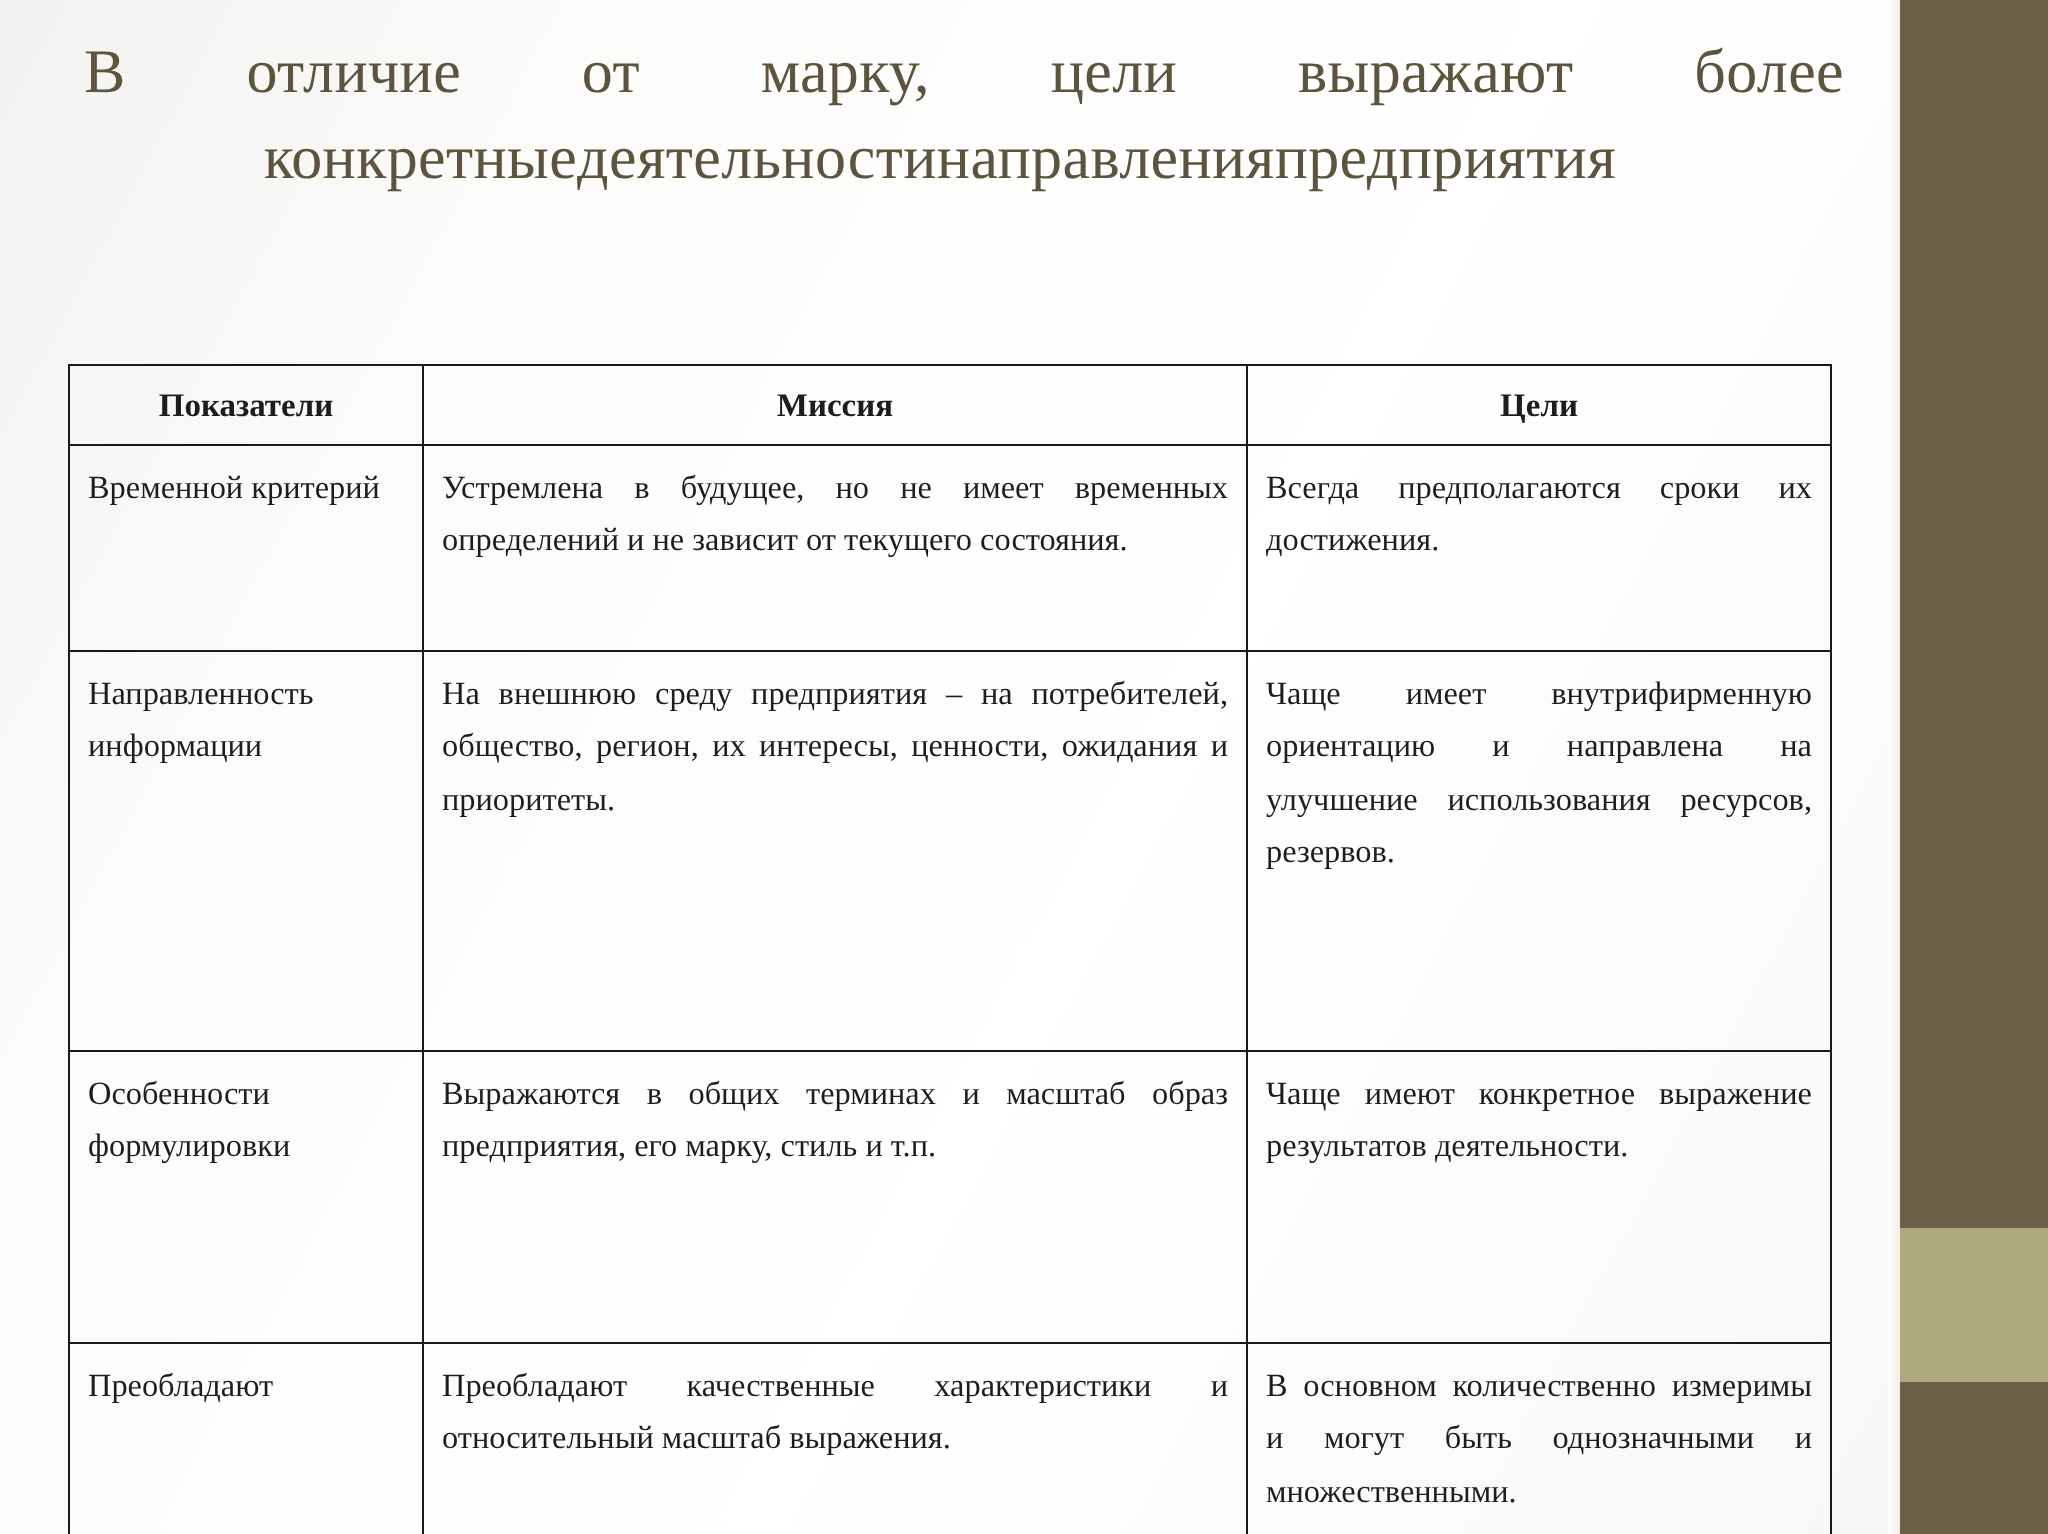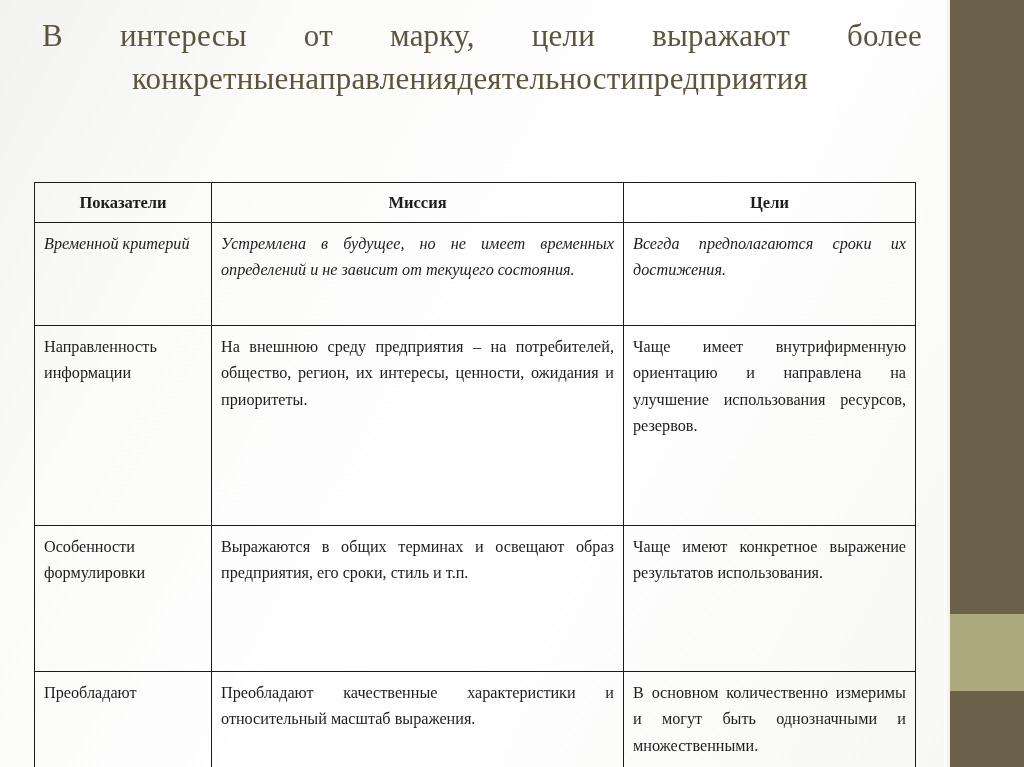--- a/index.html
+++ b/index.html
@@ -123,48 +123,48 @@
     text-align: left;
     vertical-align: middle;
     hyphens: none;
   }
   td.just {
     text-align: justify;
     text-align-last: left;
     vertical-align: top;
   }
 
-  tr.r1 td { height: 88px; font-style: italic; }
+  tr.r1 td { height: 88px; }
   tr.r2 td { height: 185px; }
   tr.r3 td { height: 131px; }
   tr.r4 td { height: 133px; }
 </style>
 </head>
 <body>
 
 <div id="slide">
 
   <div id="right-bar-seam"></div>
   <div id="right-bar"></div>
   <div id="right-bar-accent"></div>
 
   <div id="title">
     <span class="tline l1">
       <span class="w">В</span>
-      <span class="w">интересы</span>
+      <span class="w">отличие</span>
       <span class="w">от</span>
       <span class="w">марку,</span>
       <span class="w">цели</span>
       <span class="w">выражают</span>
       <span class="w">более</span>
     </span>
     <span class="tline l2">
       <span class="w">конкретные</span>
+      <span class="w">деятельности</span>
       <span class="w">направления</span>
-      <span class="w">деятельности</span>
       <span class="w">предприятия</span>
     </span>
   </div>
 
   <div id="table-wrap">
     <table class="cmp">
       <colgroup>
         <col class="c1">
           <col class="c2">
           <col class="c3">
@@ -182,22 +182,22 @@
           <td class="just">Устремлена в будущее, но не имеет временных определений и не зависит от текущего состояния.</td>
           <td class="just">Всегда предполагаются сроки их достижения.</td>
         </tr>
         <tr class="r2">
           <td class="label">Направленность информации</td>
           <td class="just">На внешнюю среду предприятия – на потребителей, общество, регион, их интересы, ценности, ожидания и приоритеты.</td>
           <td class="just">Чаще имеет внутрифирменную ориентацию и направлена на улучшение использования ресурсов, резервов.</td>
         </tr>
         <tr class="r3">
           <td class="label">Особенности формулировки</td>
-          <td class="just">Выражаются в общих терминах и освещают образ предприятия, его сроки, стиль и т.п.</td>
-          <td class="just">Чаще имеют конкретное выражение результатов использования.</td>
+          <td class="just">Выражаются в общих терминах и масштаб образ предприятия, его марку, стиль и т.п.</td>
+          <td class="just">Чаще имеют конкретное выражение результатов деятельности.</td>
         </tr>
         <tr class="r4">
           <td class="label">Преобладают</td>
           <td class="just">Преобладают качественные характеристики и относительный масштаб выражения.</td>
           <td class="just">В основном количественно измеримы и могут быть однозначными и множественными.</td>
         </tr>
       </tbody>
     </table>
   </div>
 

